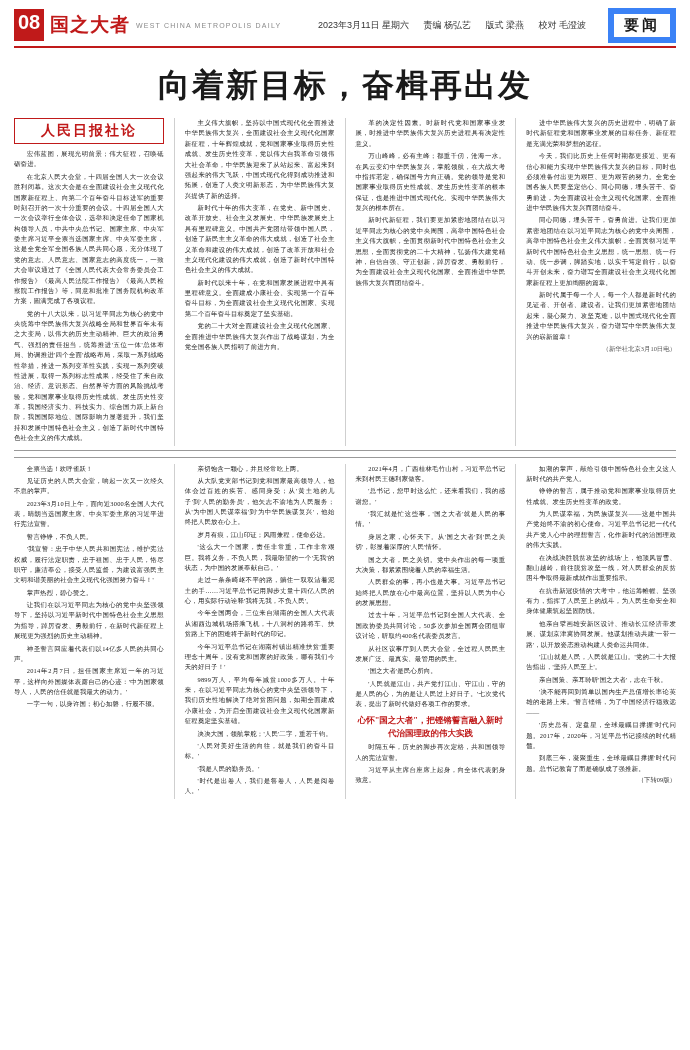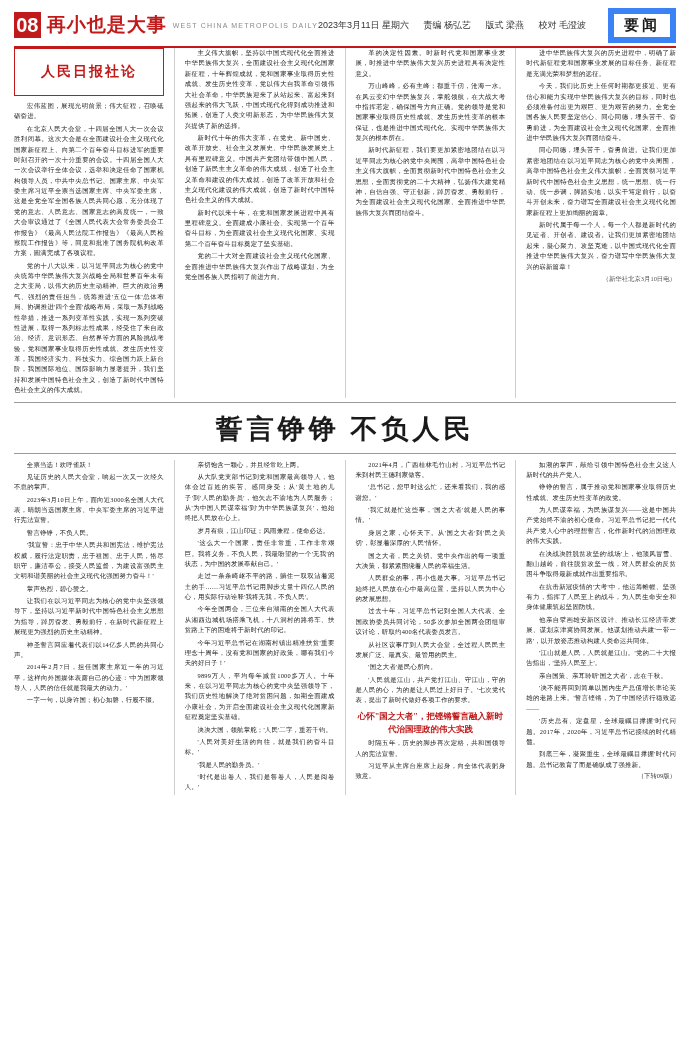--- a/index.html
+++ b/index.html
@@ -31,21 +31,21 @@
     height: 34px;
   }
   .page-num {
     background: #c01a1a;
     color: #fff;
     font-family: "Liberation Sans", sans-serif;
     font-weight: bold;
     font-size: 20px;
     line-height: 26px;
     width: 30px;
-    height: 26px;
+    height: 32px;
     text-align: center;
     margin-right: 6px;
   }
   .paper-title {
     color: #c01a1a;
     font-family: "Liberation Serif", serif;
     font-weight: bold;
     font-size: 19px;
     letter-spacing: 1px;
     white-space: nowrap;
@@ -116,21 +116,21 @@
   .body-text p { margin: 0 0 2px 0; text-indent: 2em; }
 
   
   .editorial-banner {
     border: 1px solid #c01a1a;
     color: #c01a1a;
     text-align: center;
     font-weight: bold;
     font-size: 14px;
     letter-spacing: 2px;
-    padding: 14px 0;
+    padding: 3px 0;
     margin-bottom: 5px;
     background: #fff;
     font-family: "Liberation Serif", serif;
   }
   .dateline {
     font-size: 6.4px;
     color: #555;
     text-align: right;
     margin-top: 3px;
   }
@@ -170,32 +170,33 @@
     margin-top: 2px;
   }
 </style>
 </head>
 <body>
 
 <div class="page">
 
   <div class="masthead">
     <div class="page-num">08</div>
-    <div class="paper-title">再小也是大事</div>
+    <div class="paper-title">国之大者</div>
     <div class="paper-title-en">WEST CHINA METROPOLIS DAILY</div>
     <div class="masthead-spacer"></div>
     <div class="masthead-meta">
       <span>2023年3月11日 星期六</span>
       <span>责编 杨弘艺</span>
       <span>版式 梁燕</span>
       <span>校对 毛澄波</span>
     </div>
     <div class="section-name">要闻</div>
   </div>
 
+  <div class="headline">向着新目标，奋楫再出发</div>
 
   <div class="cols">
 
     <div class="col">
       <div class="editorial-banner">人民日报社论</div>
       <div class="body-text">
         <p>宏伟蓝图，展现光明前景；伟大征程，召唤砥砺奋进。</p>
         <p>在北京人民大会堂，十四届全国人大一次会议胜利闭幕。这次大会是在全面建设社会主义现代化国家新征程上、向第二个百年奋斗目标进军的重要时刻召开的一次十分重要的会议。十四届全国人大一次会议举行全体会议，选举和决定任命了国家机构领导人员，中共中央总书记、国家主席、中央军委主席习近平全票当选国家主席、中央军委主席，这是全党全军全国各族人民共同心愿，充分体现了党的意志、人民意志、国家意志的高度统一，一致大会审议通过了《全国人民代表大会常务委员会工作报告》《最高人民法院工作报告》《最高人民检察院工作报告》等，同意和批准了国务院机构改革方案，圆满完成了各项议程。</p>
         <p>党的十八大以来，以习近平同志为核心的党中央统筹中华民族伟大复兴战略全局和世界百年未有之大变局，以伟大的历史主动精神、巨大的政治勇气、强烈的责任担当，统筹推进'五位一体'总体布局、协调推进'四个全面'战略布局，采取一系列战略性举措，推进一系列变革性实践，实现一系列突破性进展，取得一系列标志性成果，经受住了来自政治、经济、意识形态、自然界等方面的风险挑战考验，党和国家事业取得历史性成就、发生历史性变革，我国经济实力、科技实力、综合国力跃上新台阶，我国国际地位、国际影响力显著提升，我们坚持和发展中国特色社会主义，创造了新时代中国特色社会主义的伟大成就。</p>
       </div>
@@ -230,23 +231,20 @@
         <p>今天，我们比历史上任何时期都更接近、更有信心和能力实现中华民族伟大复兴的目标，同时也必须准备付出更为艰巨、更为艰苦的努力。全党全国各族人民要坚定信心、同心同德，埋头苦干、奋勇前进，为全面建设社会主义现代化国家、全面推进中华民族伟大复兴而团结奋斗。</p>
         <p>同心同德，埋头苦干，奋勇前进。让我们更加紧密地团结在以习近平同志为核心的党中央周围，高举中国特色社会主义伟大旗帜，全面贯彻习近平新时代中国特色社会主义思想，统一思想、统一行动、统一步调，脚踏实地，以实干笃定前行，以奋斗开创未来，奋力谱写全面建设社会主义现代化国家新征程上更加绚丽的篇章。</p>
         <p>新时代属于每一个人，每一个人都是新时代的见证者、开创者、建设者。让我们更加紧密地团结起来，凝心聚力、攻坚克难，以中国式现代化全面推进中华民族伟大复兴，奋力谱写中华民族伟大复兴的崭新篇章！</p>
       </div>
       <div class="dateline">（新华社北京3月10日电）</div>
     </div>
   </div>
 
   <div class="rule-thin"></div>
 
-  <div class="headline2-wrap">
-    <div class="headline2">誓言铮铮 不负人民</div>
-  </div>
 
   <div class="rule-thin"></div>
 
   <div class="cols">
 
     <div class="col">
       <div class="body-text">
         <p>全票当选！欢呼雀跃！</p>
         <p>见证历史的人民大会堂，响起一次又一次经久不息的掌声。</p>
         <p>2023年3月10日上午，面向近3000名全国人大代表，晴朗当选国家主席、中央军委主席的习近平进行宪法宣誓。</p>

